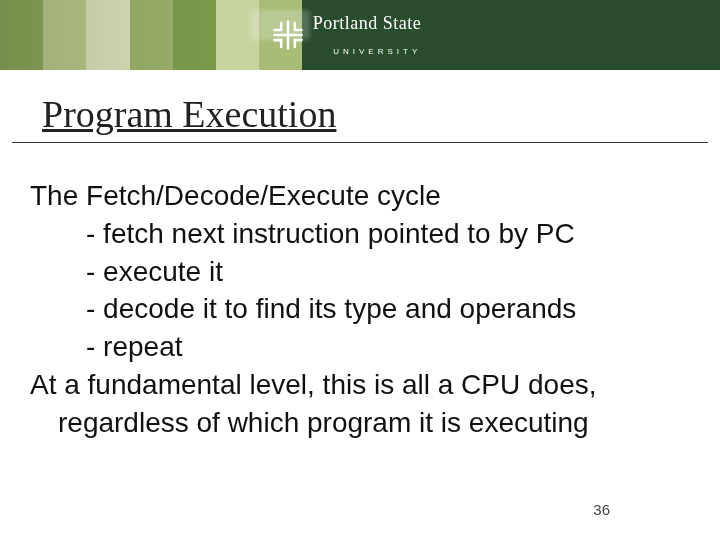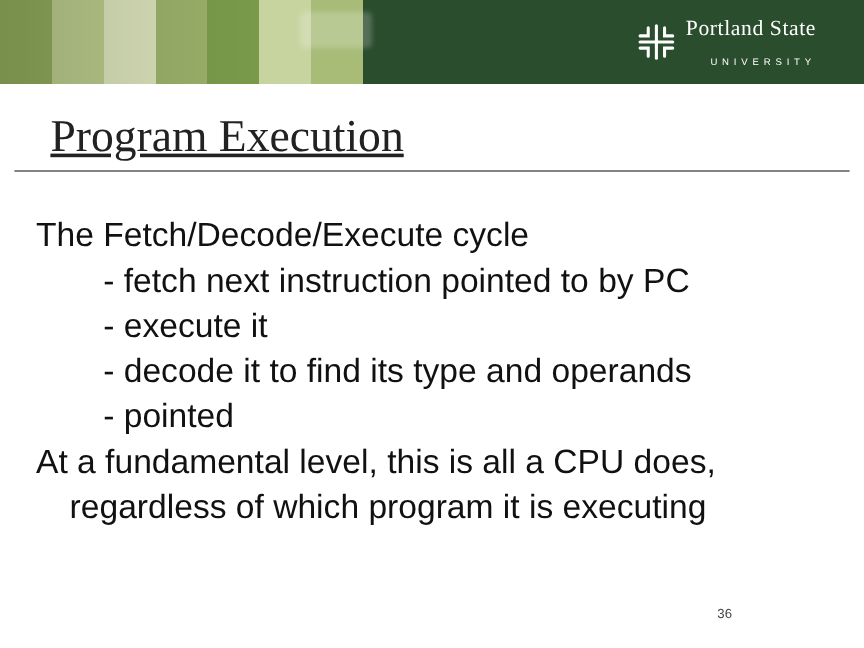--- a/index.html
+++ b/index.html
@@ -13,23 +13,23 @@
         #8da85a 0%, #8da85a 6%,
         #b8c98a 6%, #b8c98a 12%,
         #d8e0b8 12%, #d8e0b8 18%,
         #9bb06a 18%, #9bb06a 24%,
         #7a9a4a 24%, #7a9a4a 30%,
         #c8d4a0 30%, #c8d4a0 36%,
         #a8bc78 36%, #a8bc78 42%,
         #2a4d2e 42%, #2a4d2e 100%);
     position: relative;
     display: flex;
-    justify-content: flex-end;
+    justify-content: center;
     align-items: center;
-    padding-right: 40px;
+    padding-right: 28px;
   }
   .banner::before {
     content: "";
     position: absolute;
     left: 250px; top: 10px;
     width: 60px; height: 30px;
     background: rgba(255,255,255,0.2);
     border-radius: 4px;
     filter: blur(2px);
   }
@@ -55,21 +55,21 @@
     line-height: 1.35;
   }
   .body .intro { }
   .body .bullets { padding-left: 56px; }
   .body .bullets .row { }
   .body .conclusion { padding-left: 0; }
   .conclusion-indent { padding-left: 28px; display:block;}
   .pagenum {
     position: absolute;
     bottom: 22px; right: 110px;
-    font-size: 11px; color: #444;
+    font-size: 15px; color: #444;
   }
 </style>
 </head>
 <body>
 
 <div class="slide">
   <div class="banner">
     <div class="logo">
       <div class="logo-mark">
         <svg viewBox="0 0 40 40" width="34" height="34">
@@ -91,21 +91,21 @@
   </div>
 
   <h1 class="title">Program Execution</h1>
 
   <div class="body">
     <div class="intro">The Fetch/Decode/Execute cycle</div>
     <div class="bullets">
       <div class="row">- fetch next instruction pointed to by PC</div>
       <div class="row">- execute it</div>
       <div class="row">- decode it to find its type and operands</div>
-      <div class="row">- pointed</div>
+      <div class="row">- repeat</div>
     </div>
     <div class="conclusion">
       <span>At a fundamental level, this is all a CPU does,</span>
       <span class="conclusion-indent">regardless of which program it is executing</span>
     </div>
   </div>
 
   <div class="pagenum">36</div>
 </div>
 

